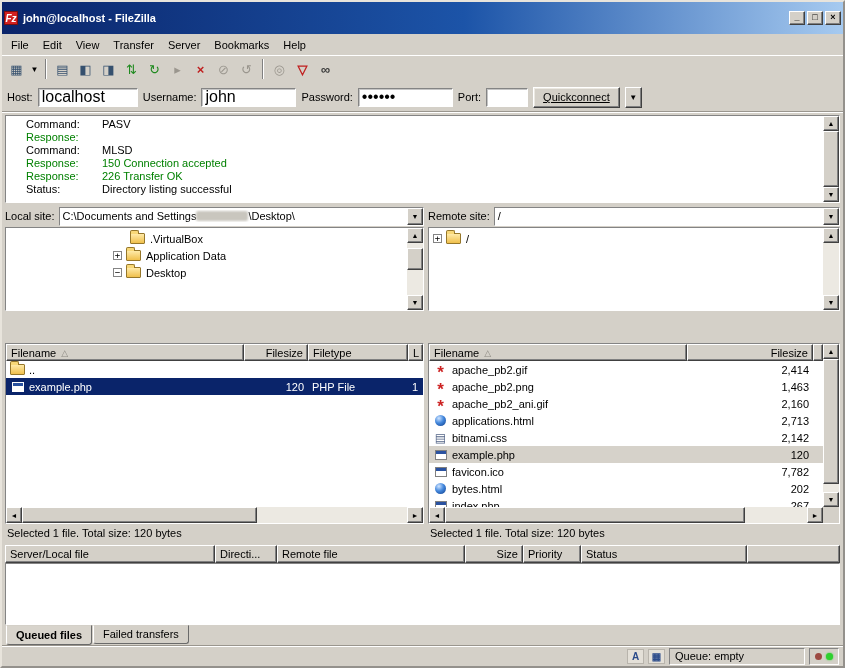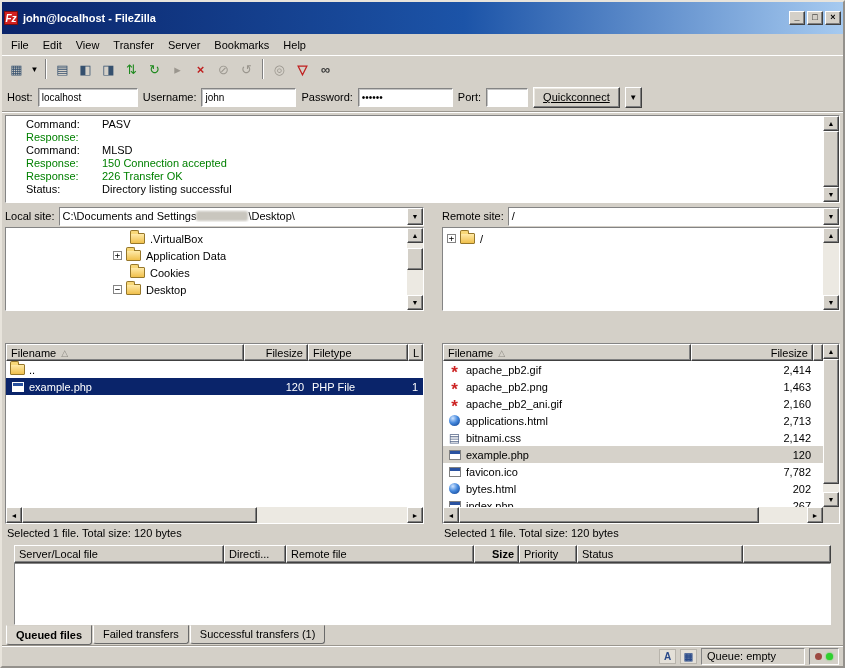--- a/index.html
+++ b/index.html
@@ -21,21 +21,21 @@
   .tool { width:23px; height:22px; display:flex; align-items:center; justify-content:center; font-size:13px; color:#35506e; }
   .tool.drop { width:13px; font-size:8px; color:#000; }
   .tool.green { color:#1f8a1f; }
   .tool.red { color:#c02020; font-weight:bold; }
   .tool.muted { color:#9a968e; }
   .tool.dark { color:#3a3a3a; font-weight:bold; }
   .tsep { width:2px; height:20px; border-left:1px solid #808080; border-right:1px solid #fff; margin:0 4px; flex:none; }
 
   
   .quickbar { height:30px; flex:none; display:flex; align-items:center; gap:5px; padding:0 5px; border-top:1px solid #d4d0c8; border-bottom:1px solid #9a968e; box-shadow:0 1px 0 #ffffff; }
-  .field { height:19px; border:1px solid; border-color:#848484 #fff #fff #848484; box-shadow:inset 1px 1px 0 rgba(90,90,90,.35); background:#fff; padding:0 3px; font-family:"Liberation Sans",sans-serif; font-size:10px; }
+  .field { height:19px; border:1px solid; border-color:#848484 #fff #fff #848484; box-shadow:inset 1px 1px 0 rgba(90,90,90,.35); background:#fff; padding:0 3px; font-family:"Liberation Sans",sans-serif; font-size:16px; }
   .f-host { width:100px; } .f-user { width:95px; } .f-pass { width:95px; } .f-port { width:42px; }
   .qlabel { flex:none; }
   .qc-btn { height:21px; padding:0 9px; background:#d4d0c8; border:1px solid; border-color:#fff #404040 #404040 #fff; box-shadow:inset -1px -1px 0 #808080, inset 1px 1px 0 #ece9e2; text-decoration:underline; display:flex; align-items:center; }
   .qc-drop { width:17px; height:21px; background:#d4d0c8; border:1px solid; border-color:#fff #404040 #404040 #fff; box-shadow:inset -1px -1px 0 #808080; font-size:8px; display:flex; align-items:center; justify-content:center; }
 
   
   .vscroll { width:16px; flex:none; background:#ece9e2; display:flex; flex-direction:column; }
   .hscroll { height:16px; flex:none; background:#ece9e2; display:flex; }
   .sbtn { width:16px; height:15px; flex:none; background:#d4d0c8; border:1px solid; border-color:#fff #404040 #404040 #fff; box-shadow:inset -1px -1px 0 #808080; font-size:7px; display:flex; align-items:center; justify-content:center; }
   .hscroll .sbtn { height:16px; }
@@ -46,21 +46,21 @@
   .vfill { flex:1; }
 
   
   .logpane { height:88px; flex:none; margin:3px 3px 2px; background:#fff; border:1px solid; border-color:#848484 #fff #fff #848484; display:flex; overflow:hidden; }
   .logtext { flex:1; padding:2px 4px; overflow:hidden; }
   .logline { display:flex; height:13px; line-height:13px; white-space:nowrap;margin-left:16px; }
   .logprefix { width:76px; flex:none; }
   .logline.green { color:#008000; }
 
   
-  .panes { flex:1; min-height:0; display:flex; gap:18px; padding:0 3px; }
+  .panes { flex:1; min-height:0; display:flex; gap:4px; padding:0 3px; }
   .pane { display:flex; flex-direction:column; min-width:0; min-height:0; }
   .pane-local { width:419px; flex:none; }
   .pane-remote { flex:1; }
   .site-row { height:22px; flex:none; display:flex; align-items:center; gap:4px; }
   .combo { flex:1; height:19px; min-width:0; background:#fff; border:1px solid; border-color:#848484 #fff #fff #848484; display:flex; align-items:center; }
   .combo-text { flex:1; min-width:0; padding:0 3px; white-space:nowrap; overflow:hidden; }
   .combo-btn { width:16px; height:17px; flex:none; background:#d4d0c8; border:1px solid; border-color:#fff #404040 #404040 #fff; box-shadow:inset -1px -1px 0 #808080; font-size:7px; display:flex; align-items:center; justify-content:center; }
   .blur-box { display:inline-block; width:52px; height:10px; background:#c9c6be; border-radius:2px; vertical-align:-1px; filter:blur(1px); }
 
   .tree { height:84px; flex:none; margin-bottom:4px; background:#fff; border:1px solid; border-color:#848484 #fff #fff #848484; display:flex; overflow:hidden; }
@@ -93,36 +93,36 @@
   .ic-star { color:#cc2222; font-weight:bold; font-size:17px; position:relative; top:3px; }
   .ball { width:11px; height:11px; border-radius:50%; background:radial-gradient(circle at 35% 30%, #cfe4ff, #4488dd 45%, #1a4e9e 85%); }
   .ic-css { color:#556688; font-size:12px; }
   .genwin { width:12px; height:10px; background:#fff; border:1px solid #808080; position:relative; }
   .genwin::before { content:""; position:absolute; top:0; left:0; right:0; height:3px; background:#2a52a0; }
   .lrow.sel .genwin { border-color:#fff; }
 
   .pane-status { height:18px; flex:none; padding:3px 2px 0; white-space:nowrap; overflow:hidden; }
 
   
-  .queue-sec { flex:none; margin:3px 12px 0; }
+  .queue-sec { flex:none; margin:3px 3px 0; }
   .qheader { display:flex; height:18px; background:#d4d0c8; }
   .qheader .hcell { height:18px; }
-  .qc0 { width:210px; } .qc1 { width:62px; } .qc2 { width:188px; } .qc3 { width:45px; justify-content:flex-end;font-weight:bold; } .qc4 { width:58px; } .qc5 { width:166px; } .qcf { flex:1; }
+  .qc0 { width:210px; } .qc1 { width:62px; } .qc2 { width:188px; } .qc3 { width:58px; justify-content:flex-end; } .qc4 { width:58px; } .qc5 { width:166px; } .qcf { flex:1; }
   .qbody { height:62px; background:#fff; border:1px solid; border-color:#848484 #fff #fff #848484; }
 
   
   .tabs { flex:none; height:20px; display:flex; align-items:flex-start; padding-left:4px; gap:1px; }
   .tab { padding:2px 9px 3px; background:#d4d0c8; border:1px solid; border-color:#d4d0c8 #6a6a6a #6a6a6a #fff; border-radius:0 0 3px 3px; white-space:nowrap; }
   .tab.active { font-weight:bold; padding-top:3px; background:#d8d4cc; }
 
   
   .statusbar { flex:none; height:21px; border-top:1px solid #9a968e; box-shadow:inset 0 1px 0 #fff; display:flex; align-items:center; justify-content:flex-end; gap:4px; padding:0 4px; }
   .sb-icon { width:17px; height:15px; display:flex; align-items:center; justify-content:center; font-size:10px; font-weight:bold; color:#2a4a8a; border:1px solid #b8b4ac; background:#e4e0d8; }
   .sb-panel { height:17px; border:1px solid; border-color:#848484 #fff #fff #848484; display:flex; align-items:center; padding:0 5px; }
-  .qpanel { width:104px; }
+  .qpanel { width:136px; }
   .ledpanel { gap:4px; }
   .led { width:7px; height:7px; border-radius:50%; flex:none; }
   .led-red { background:#9c4a42; }
   .led-green { background:#2fd02f; box-shadow:0 0 2px #2fd02f; }
 </style>
 </head>
 <body>
 
 <div class="win">
 
@@ -223,24 +223,20 @@
         <div class="tree-body">
           <div class="tree-row indent-a">
               <span class="icon-folder"></span>
               <span class="tree-label">.VirtualBox</span>
             </div>
           <div class="tree-row indent-b">
               <span class="expander">+</span>
               <span class="icon-folder"></span>
               <span class="tree-label">Application Data</span>
             </div>
-          <div class="tree-row indent-a">
-              <span class="icon-folder"></span>
-              <span class="tree-label">Cookies</span>
-            </div>
           <div class="tree-row indent-b">
               <span class="expander">−</span>
               <span class="icon-folder"></span>
               <span class="tree-label">Desktop</span>
             </div>
         </div>
         <div class="vscroll">
           <span class="sbtn">▲</span>
           <span class="vthumb" style="height:22px;margin-top:5px"></span>
           <span class="track"></span>
@@ -435,21 +431,20 @@
       <span class="hcell qc4">Priority</span>
       <span class="hcell qc5">Status</span>
       <span class="hcell qcf"></span>
     </div>
     <div class="qbody"></div>
   </div>
 
   <div class="tabs">
     <span class="tab active">Queued files</span>
     <span class="tab">Failed transfers</span>
-    <span class="tab">Successful transfers (1)</span>
   </div>
 
   <div class="statusbar">
     <span class="sb-icon">A</span>
     <span class="sb-icon">▦</span>
     <span class="sb-panel qpanel">
         <span>Queue: empty</span>
       </span>
     <span class="sb-panel ledpanel">
       <span class="led led-red"></span>

